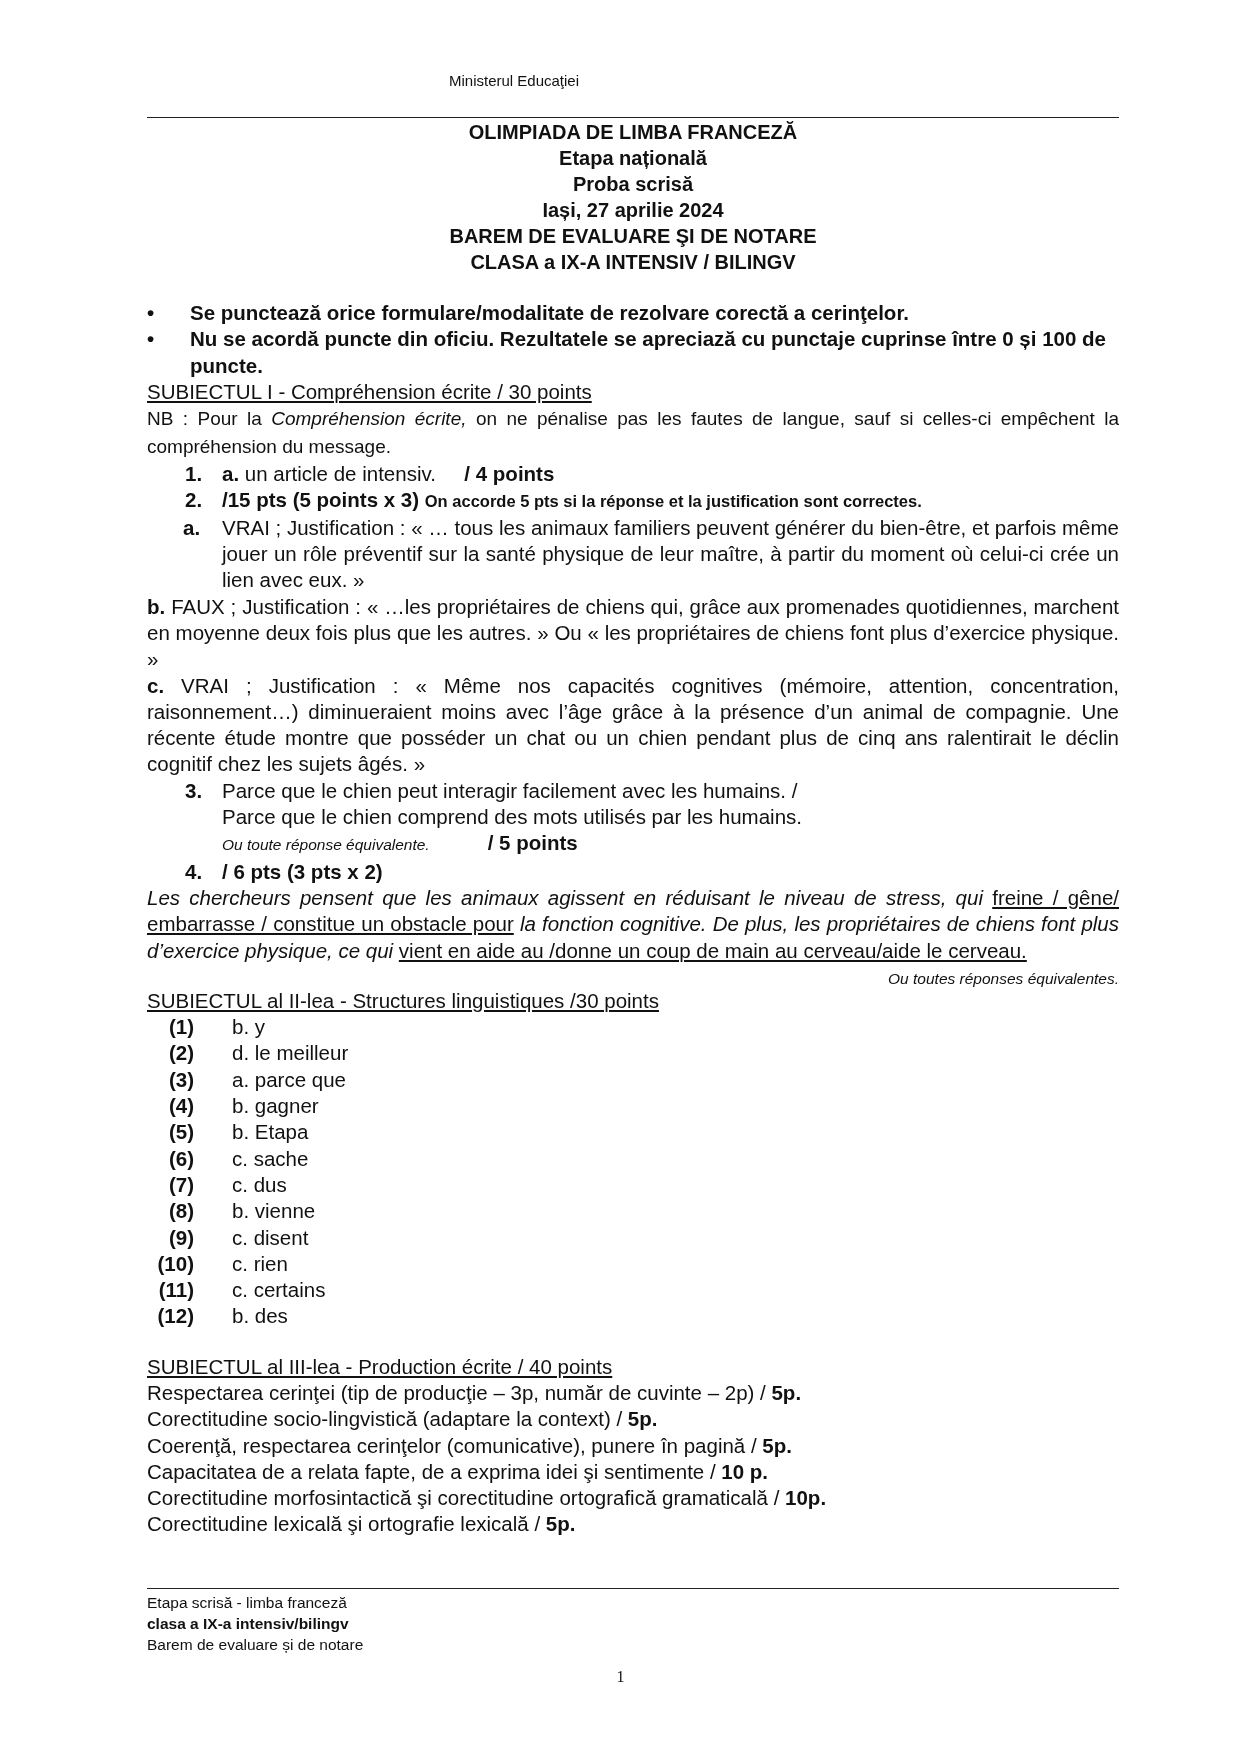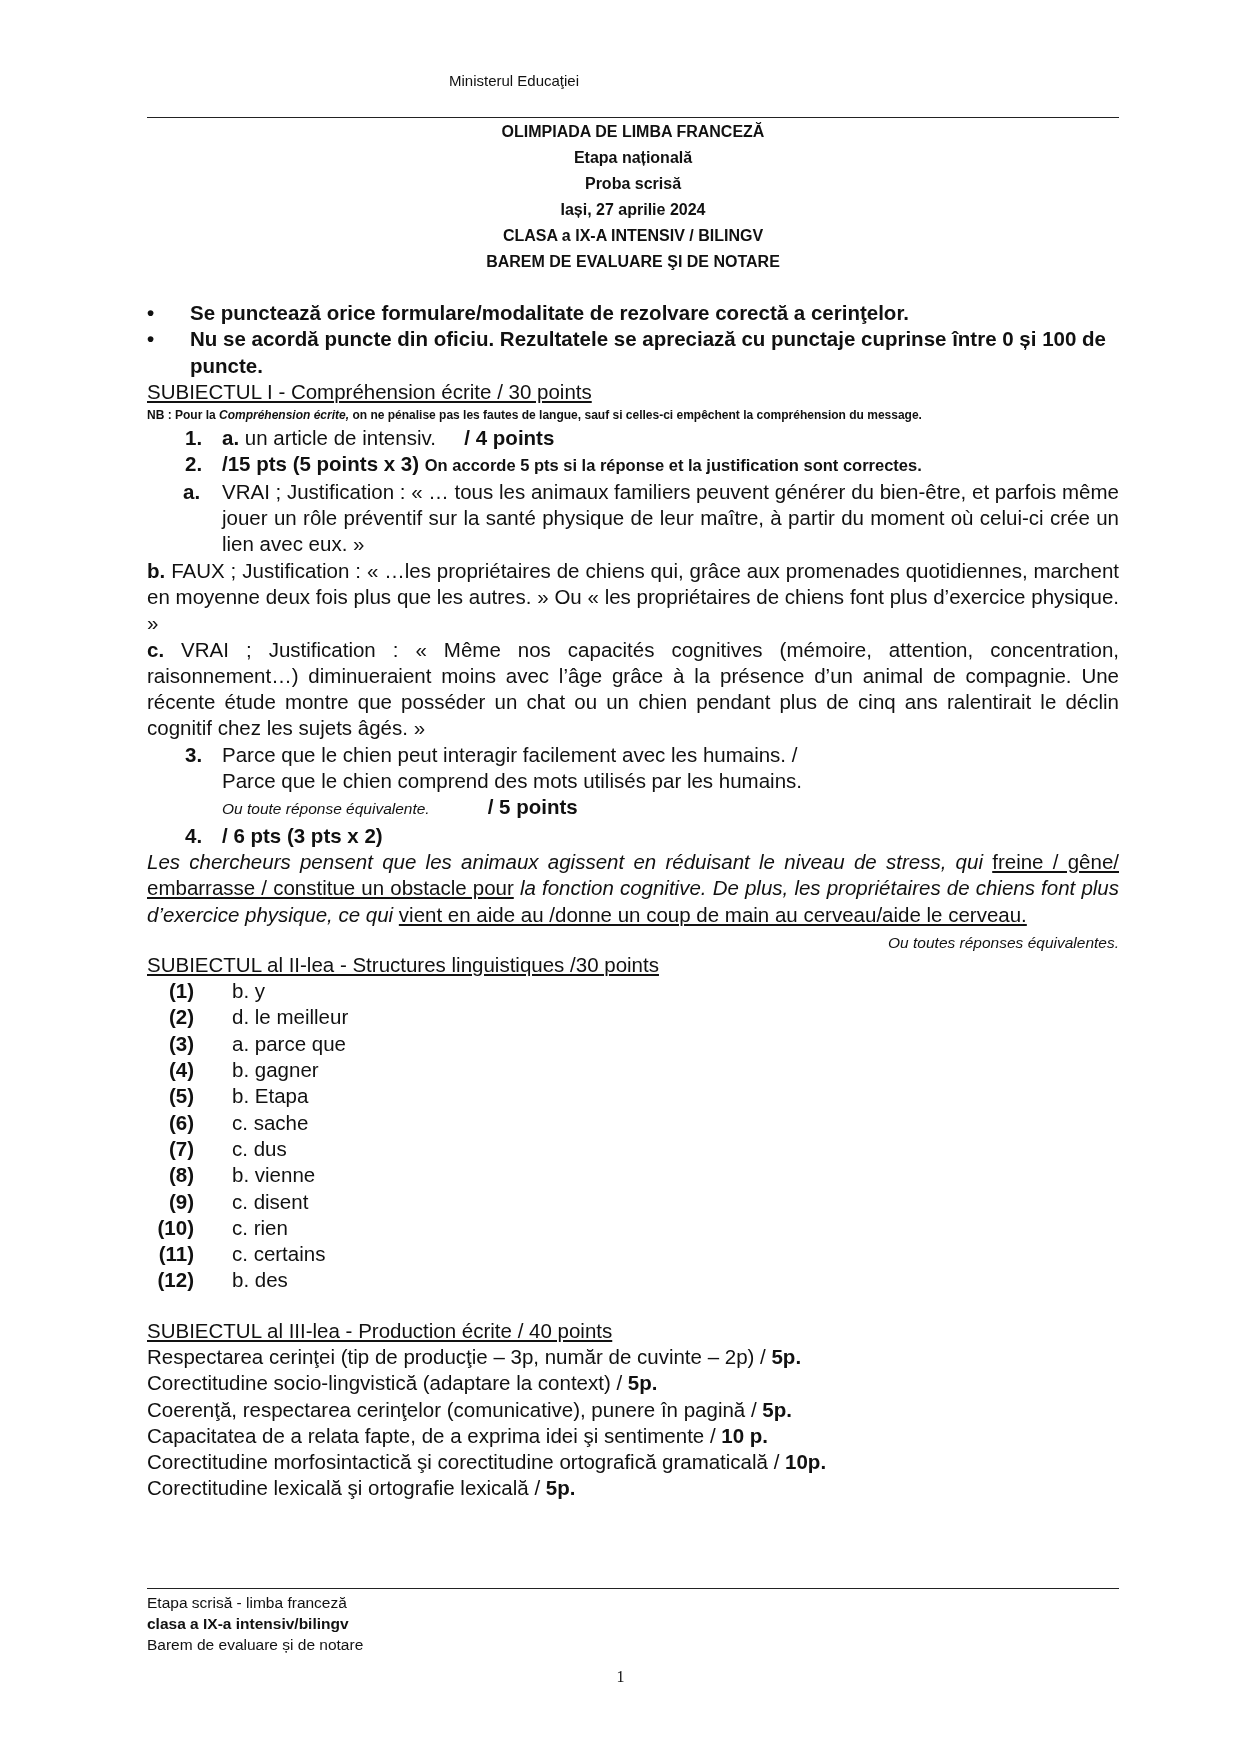--- a/index.html
+++ b/index.html
@@ -2,27 +2,27 @@
 <html><head>
 <meta charset="utf-8">
 <style>
   html, body { margin: 0; padding: 0; background: #ffffff; }
   body { width: 1241px; height: 1755px; position: relative; overflow: hidden;
          font-family: "Liberation Sans", sans-serif; color: #111; }
   .page { position: absolute; left: 0; top: 0; width: 1241px; height: 1755px; }
   .ministry { position: absolute; top: 72px; left: 0; width: 1028px; text-align: center; font-size: 15px; }
   .hr-top { position: absolute; top: 117px; left: 147px; width: 972px; border-top: 1.3px solid #222; }
   .title-block { position: absolute; top: 119px; left: 147px; width: 972px; text-align: center;
-                 font-weight: bold; font-size: 16px; line-height: 26px; }
+                 font-weight: bold; font-size: 20px; line-height: 26px; }
   .content { position: absolute; top: 300px; left: 147px; width: 972px; font-size: 20.5px; line-height: 26.3px; }
   .bullets { margin: 0; padding: 0; list-style: none; font-weight: bold; }
   .bullets li { position: relative; padding-left: 43px; }
   .bullets li::before { content: "\2022"; position: absolute; left: 0; top: 0; }
   .section-title { font-weight: normal; text-decoration: underline; }
-  .nb { font-size: 12px; font-weight: bold; line-height: 20px; text-align: justify; }
+  .nb { font-size: 19px; font-weight: normal; line-height: 28px; text-align: justify; }
   .nb i { font-style: italic; }
   .item { position: relative; padding-left: 75px; }
   .item .num { position: absolute; left: 38px; font-weight: bold; }
   .small-bold { font-size: 16.5px; font-weight: bold; }
   .justify { text-align: justify; }
   .sub-item { position: relative; padding-left: 75px; text-align: justify; }
   .sub-item .num { position: absolute; left: 36px; font-weight: bold; }
   .note { font-style: italic; font-size: 15.5px; }
   .ital { font-style: italic; }
   .ul { text-decoration: underline; }
@@ -42,22 +42,22 @@
 <div class="page">
 
   <div class="ministry">Ministerul Educaţiei</div>
   <div class="hr-top"></div>
 
   <div class="title-block">
     <div>OLIMPIADA DE LIMBA FRANCEZĂ</div>
     <div>Etapa națională</div>
     <div>Proba scrisă</div>
     <div>Iași, 27 aprilie 2024</div>
+    <div>BAREM DE EVALUARE ŞI DE NOTARE</div>
     <div>CLASA a IX-A INTENSIV / BILINGV</div>
-    <div>BAREM DE EVALUARE ŞI DE NOTARE</div>
   </div>
 
   <div class="content">
     <ul class="bullets">
       <li>Se punctează orice formulare/modalitate de rezolvare corectă a cerinţelor.</li>
       <li>Nu se acordă puncte din oficiu. Rezultatele se apreciază cu punctaje cuprinse între 0 și 100 de puncte.</li>
     </ul>
 
     <div class="section-title">SUBIECTUL I  - Compréhension écrite / 30 points</div>
     <div class="nb"><span>NB : Pour la </span><i>Compréhension écrite,</i><span> on ne pénalise pas les fautes de langue, sauf si celles-ci empêchent la compréhension du message.</span></div>

